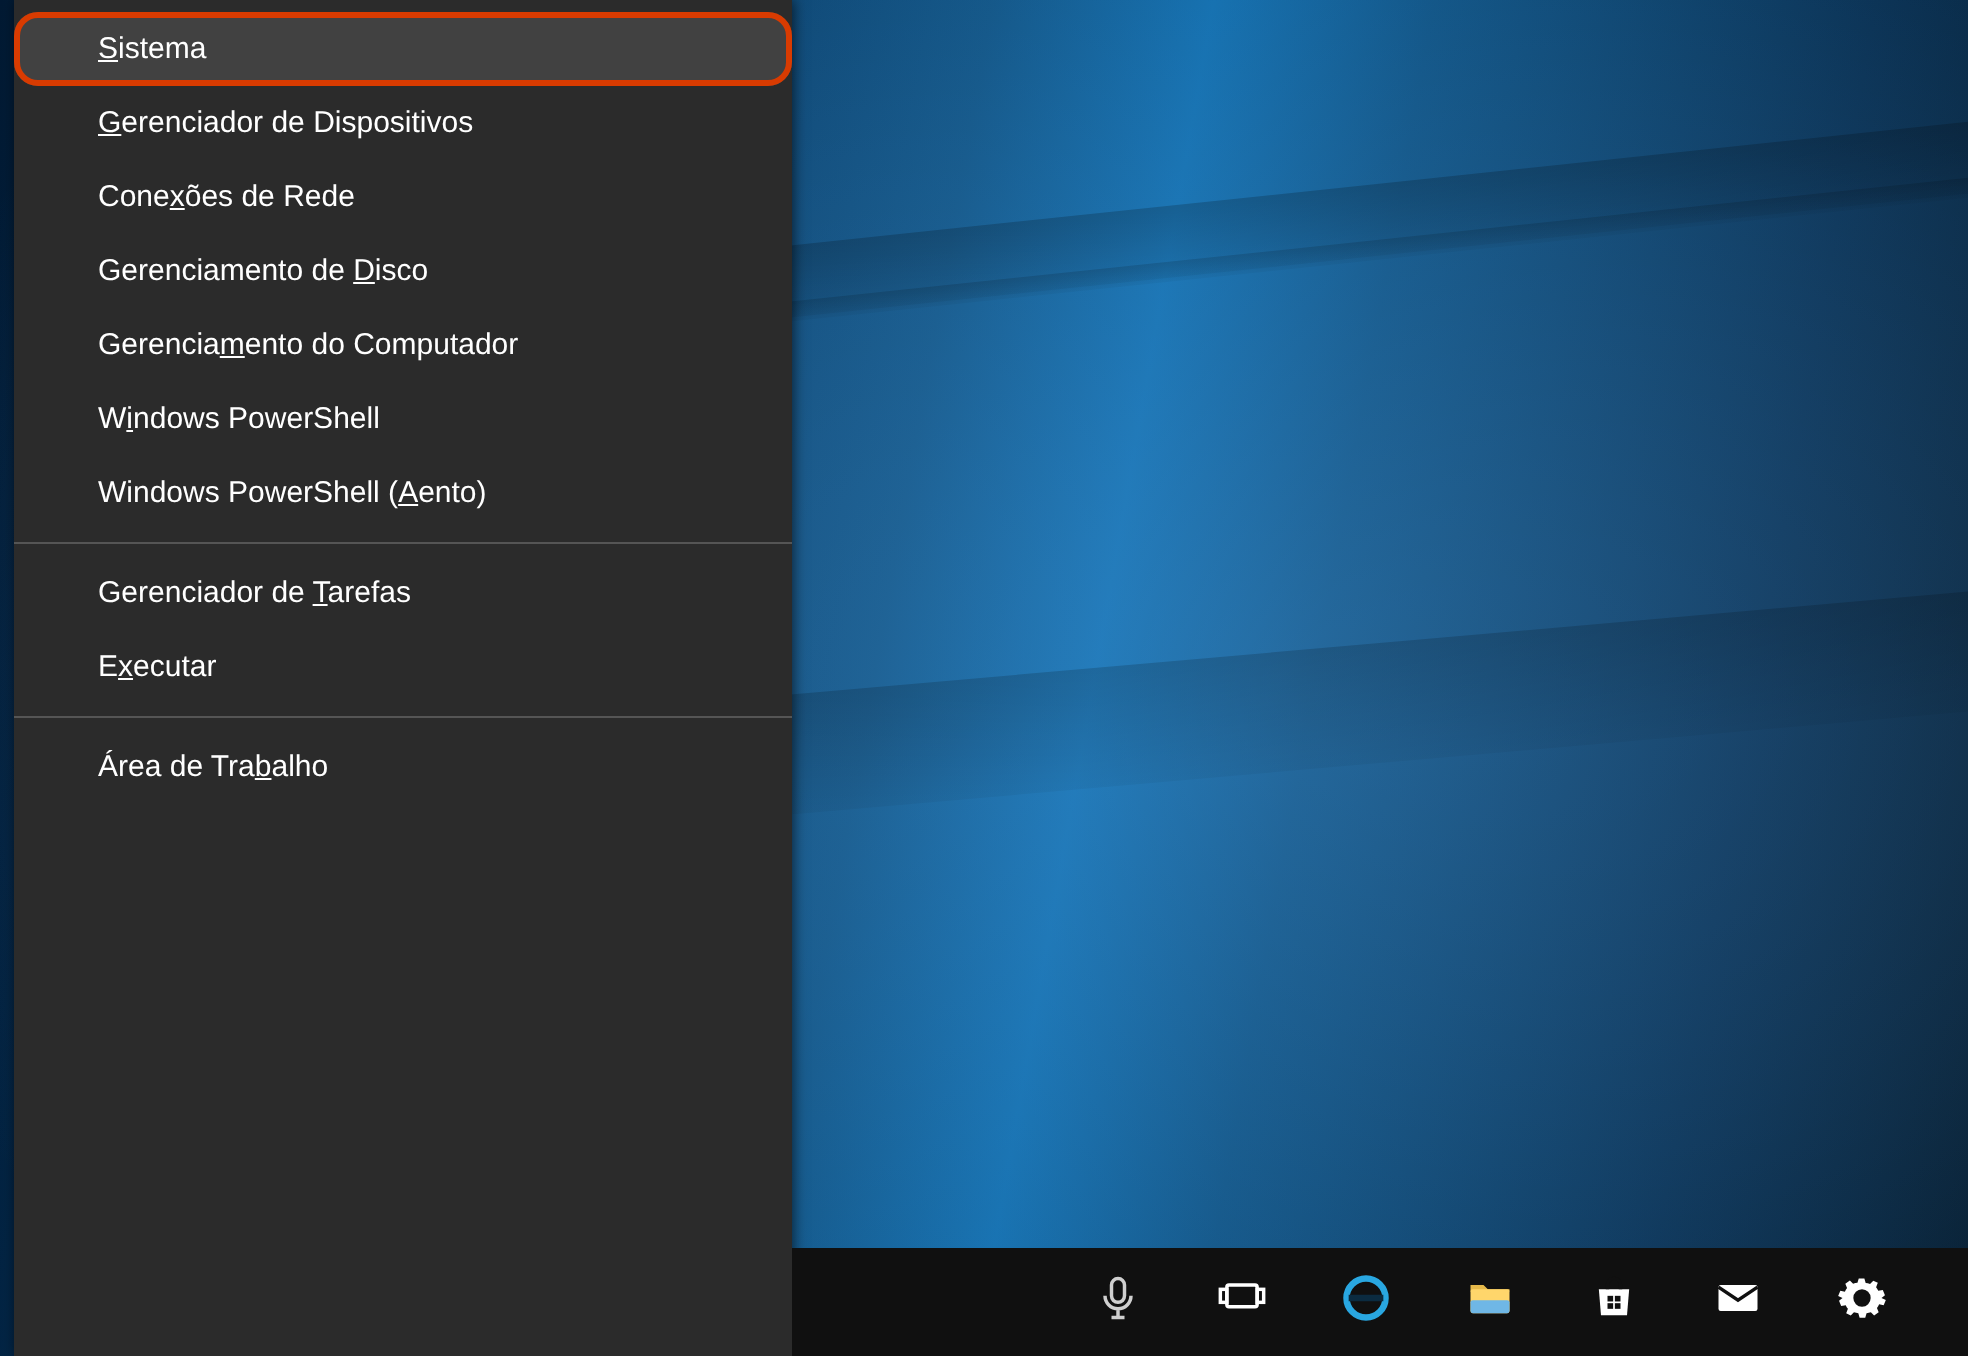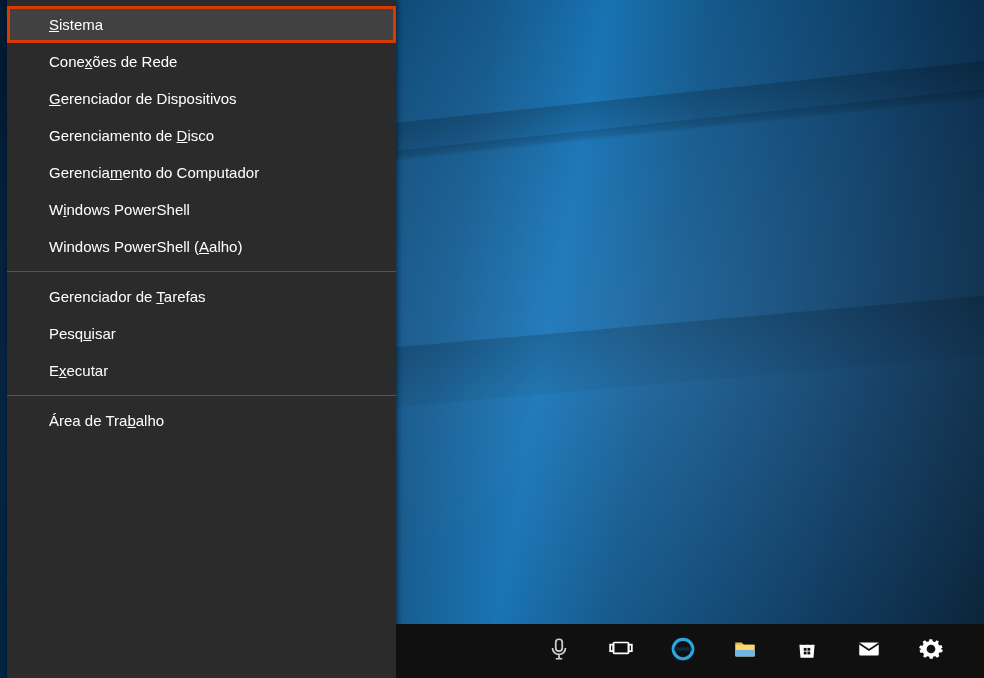--- a/index.html
+++ b/index.html
@@ -43,21 +43,21 @@
     white-space: nowrap;
   }
   .winx-item.hover { background: #414141; }
   .winx-item .acc { text-decoration: underline; }
   .winx-sep { height: 1px; background: #555; margin: 6px 0; }
   .winx-item.chevron { position: relative; }
   .winx-item.chevron::after {
     content: ""; position: absolute; right: 18px; top: 50%; transform: translateY(-50%);
     border-left: 6px solid #fff; border-top: 5px solid transparent; border-bottom: 5px solid transparent;
   }
-  .winx-item.highlighted { outline: 3px solid #d83b01; outline-offset: -3px; }
+  .winx-item.highlighted { outline: 3px solid #d83b01; outline-offset: -3px; border-radius: 12px; }
 
   
   .taskbar {
     position: absolute;
     left: 396px; right: 0; bottom: 0;
     height: 54px;
     background: #101010;
     display: flex;
     align-items: center;
     gap: 0;
@@ -85,29 +85,28 @@
 <body>
 
 <div class="desktop">
   <div class="beam b1"></div>
   <div class="beam b2"></div>
   <div class="beam b3"></div>
 </div>
 
 <div class="winx-menu" id="winx-menu">
     <div class="winx-item hover highlighted"><span></span><span class="acc">S</span><span>istema</span></div>
+    <div class="winx-item"><span></span><span class="acc">G</span><span>erenciador de Dispositivos</span></div>
     <div class="winx-item"><span>Cone</span><span class="acc">x</span><span>ões de Rede</span></div>
-    <div class="winx-item"><span></span><span class="acc">G</span><span>erenciador de Dispositivos</span></div>
     <div class="winx-item"><span>Gerenciamento de </span><span class="acc">D</span><span>isco</span></div>
     <div class="winx-item"><span>Gerencia</span><span class="acc">m</span><span>ento do Computador</span></div>
     <div class="winx-item"><span>W</span><span class="acc">i</span><span>ndows PowerShell</span></div>
-    <div class="winx-item"><span>Windows PowerShell (</span><span class="acc">A</span><span>alho)</span></div>
+    <div class="winx-item"><span>Windows PowerShell (</span><span class="acc">A</span><span>ento)</span></div>
     <div class="winx-sep"></div>
     <div class="winx-item"><span>Gerenciador de </span><span class="acc">T</span><span>arefas</span></div>
-    <div class="winx-item"><span>Pesq</span><span class="acc">u</span><span>isar</span></div>
     <div class="winx-item"><span>E</span><span class="acc">x</span><span>ecutar</span></div>
     <div class="winx-sep"></div>
     <div class="winx-item"><span>Área de Tra</span><span class="acc">b</span><span>alho</span></div>
   </div>
 
 <div class="taskbar" id="taskbar">
     <div class="tb-btn">
       <span><svg viewBox="0 0 24 24">
           <g class="cortana-mic" stroke-width="1.6">
             <rect x="9" y="3" width="6" height="11" rx="3"></rect>

